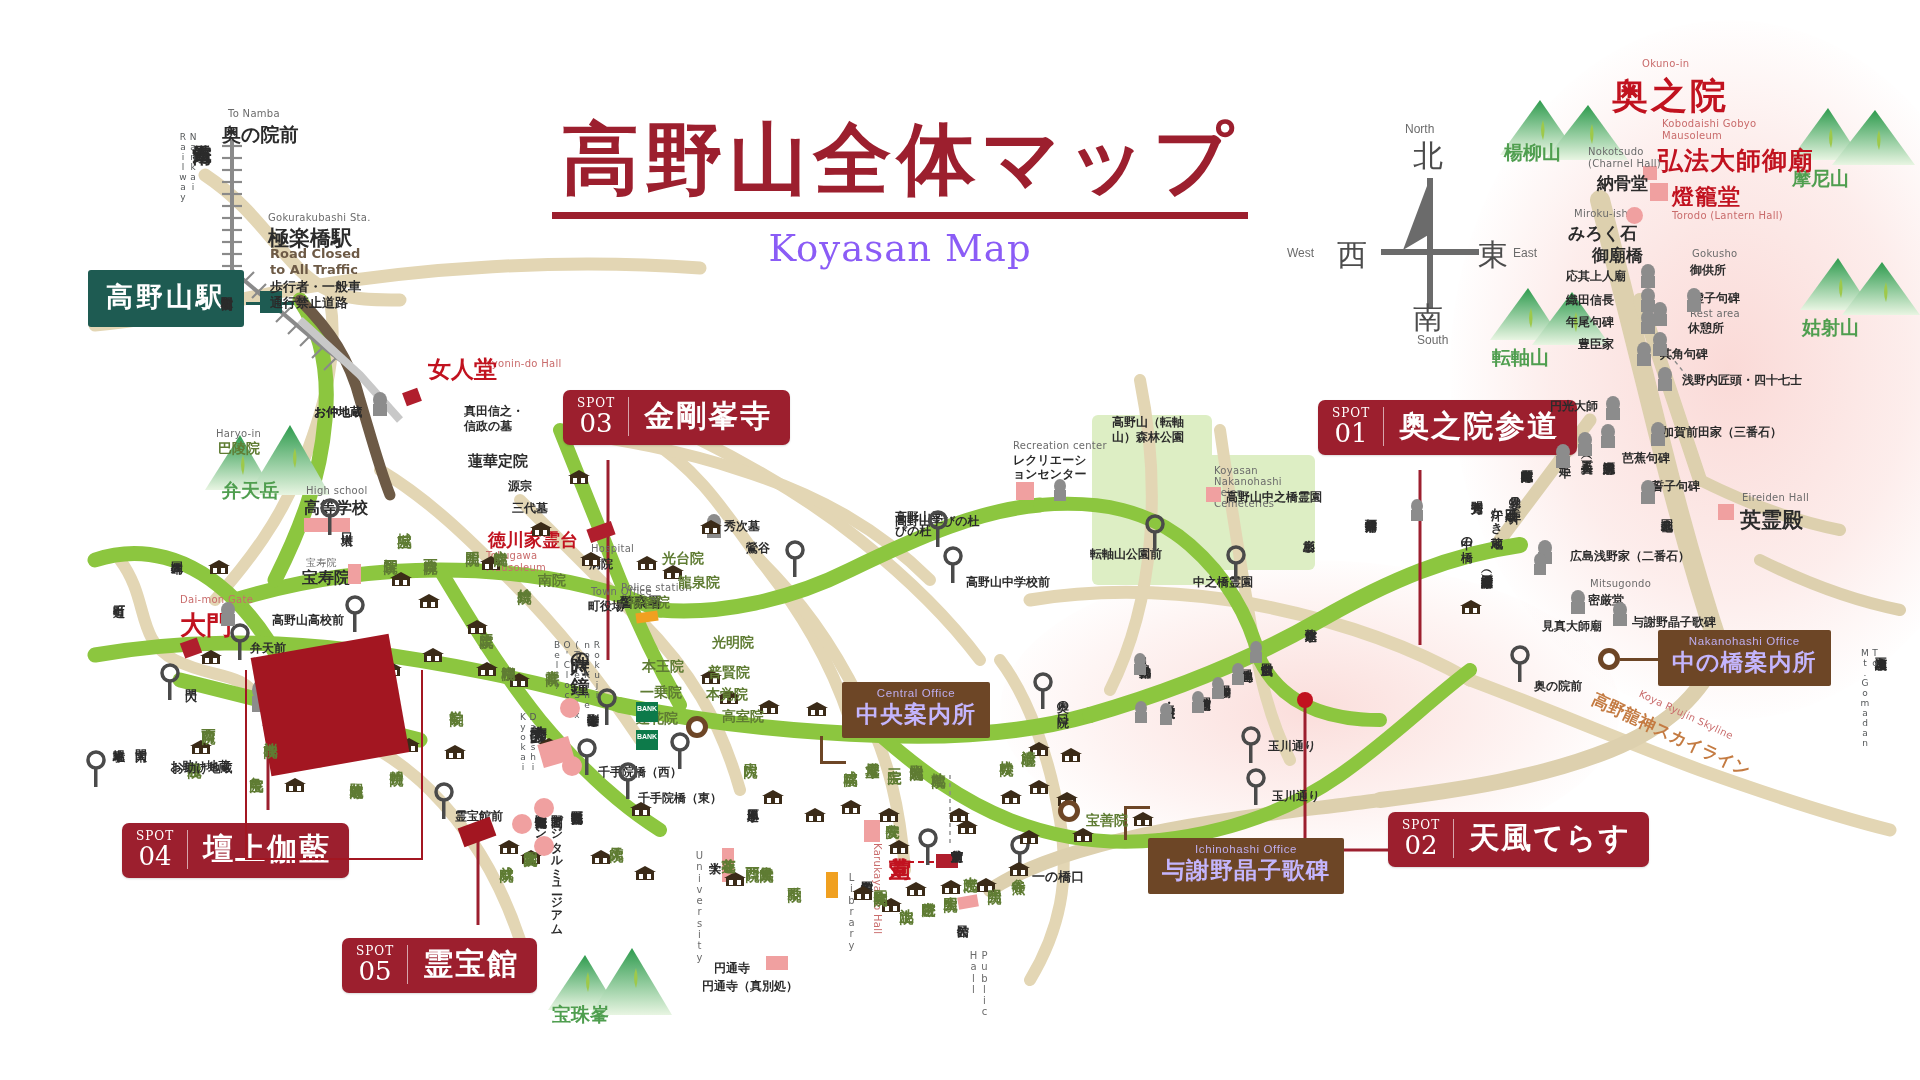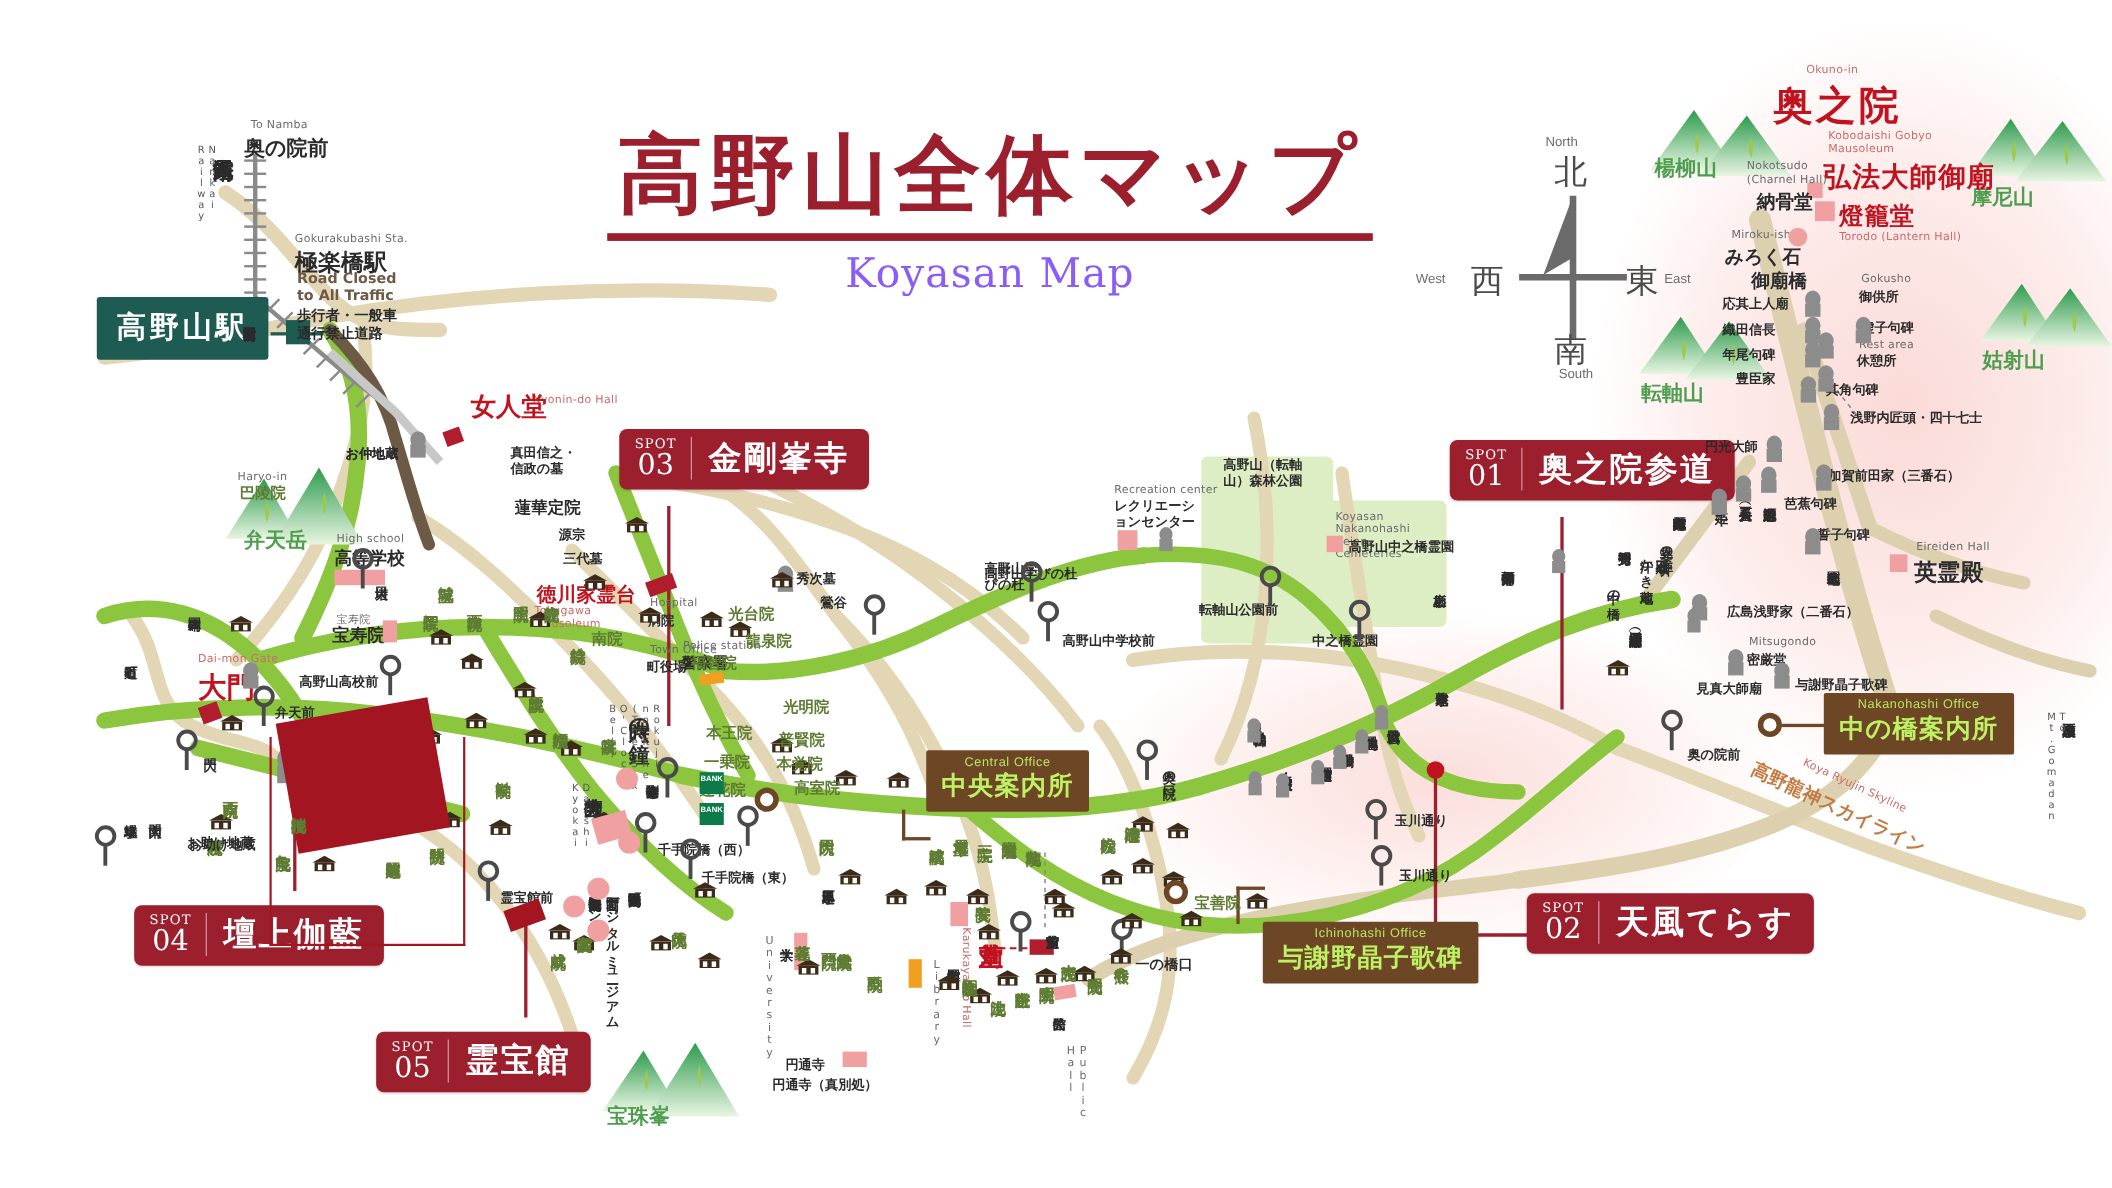--- a/index.html
+++ b/index.html
@@ -50,21 +50,21 @@
     padding: 6px 18px 8px 14px; box-shadow: 0 1px 2px rgba(0,0,0,.15);
   }
   .spot .num { text-align: center; padding-right: 13px; border-right: 1px solid rgba(255,255,255,.6); line-height: 1; }
   .spot .num .k { display: block; font-size: 12px; letter-spacing: 1px; font-family: "DejaVu Serif", serif; }
   .spot .num .n { display: block; font-size: 26px; font-family: "DejaVu Serif", serif; margin-top: 1px; }
   .spot .ttl { padding-left: 15px; font-size: 30px; font-weight: 700; letter-spacing: 2px; white-space: nowrap; font-family: "DejaVu Sans", sans-serif; }
   .spot-dot { position: absolute; width: 16px; height: 16px; border-radius: 50%; background: #c1121f; }
 
   
   .office {
-    position: absolute; background: #6d4626; color: #bef264;
+    position: absolute; background: #6d4626; color: #c4b5fd;
     padding: 5px 14px 8px 14px; text-align: center; border-radius: 2px;
   }
   .office .en { font-size: 11.5px; letter-spacing: .6px; opacity: .92; display:block; }
   .office .jp { font-size: 23px; font-weight: 700; letter-spacing: 1px; display:block; font-family: "DejaVu Sans", sans-serif; }
   .office-stem { position: absolute; border-left: 3px solid #6d4626; border-bottom: 3px solid #6d4626; }
 
   
   #station-box {
     position: absolute; left: 88px; top: 270px;
     background: #1e5b52; color: #fff; padding: 9px 18px 12px 18px; border-radius: 3px;

